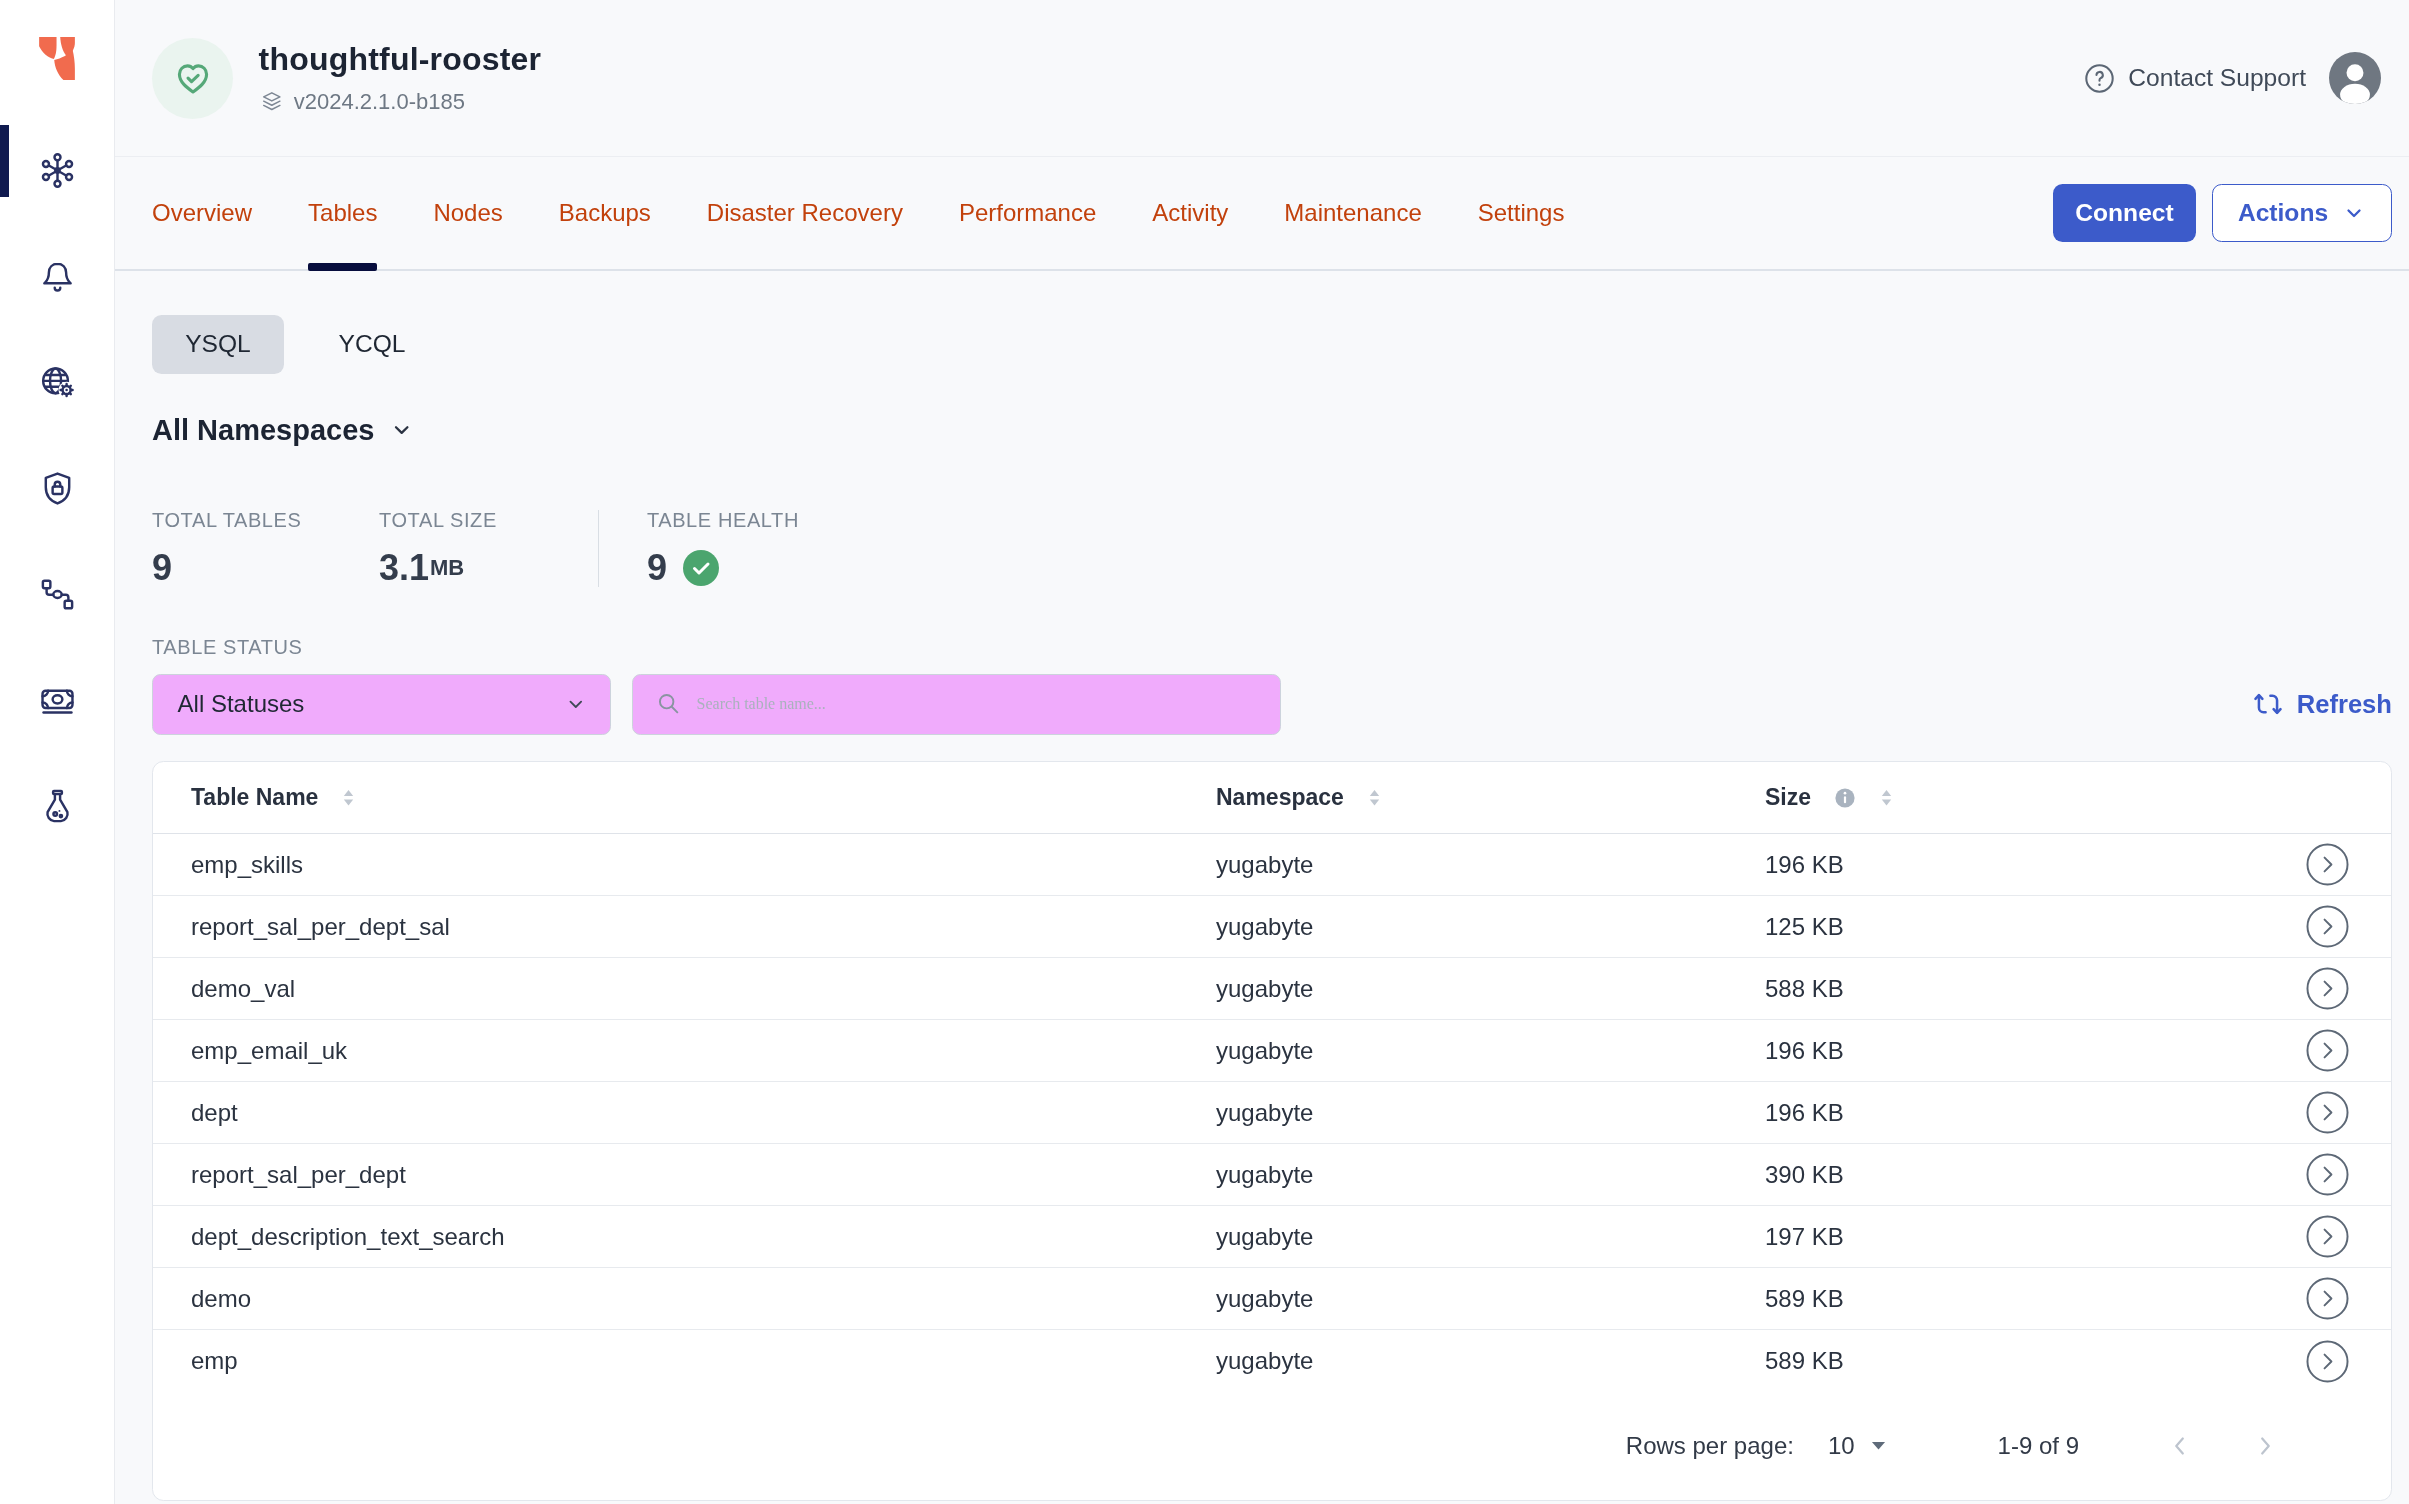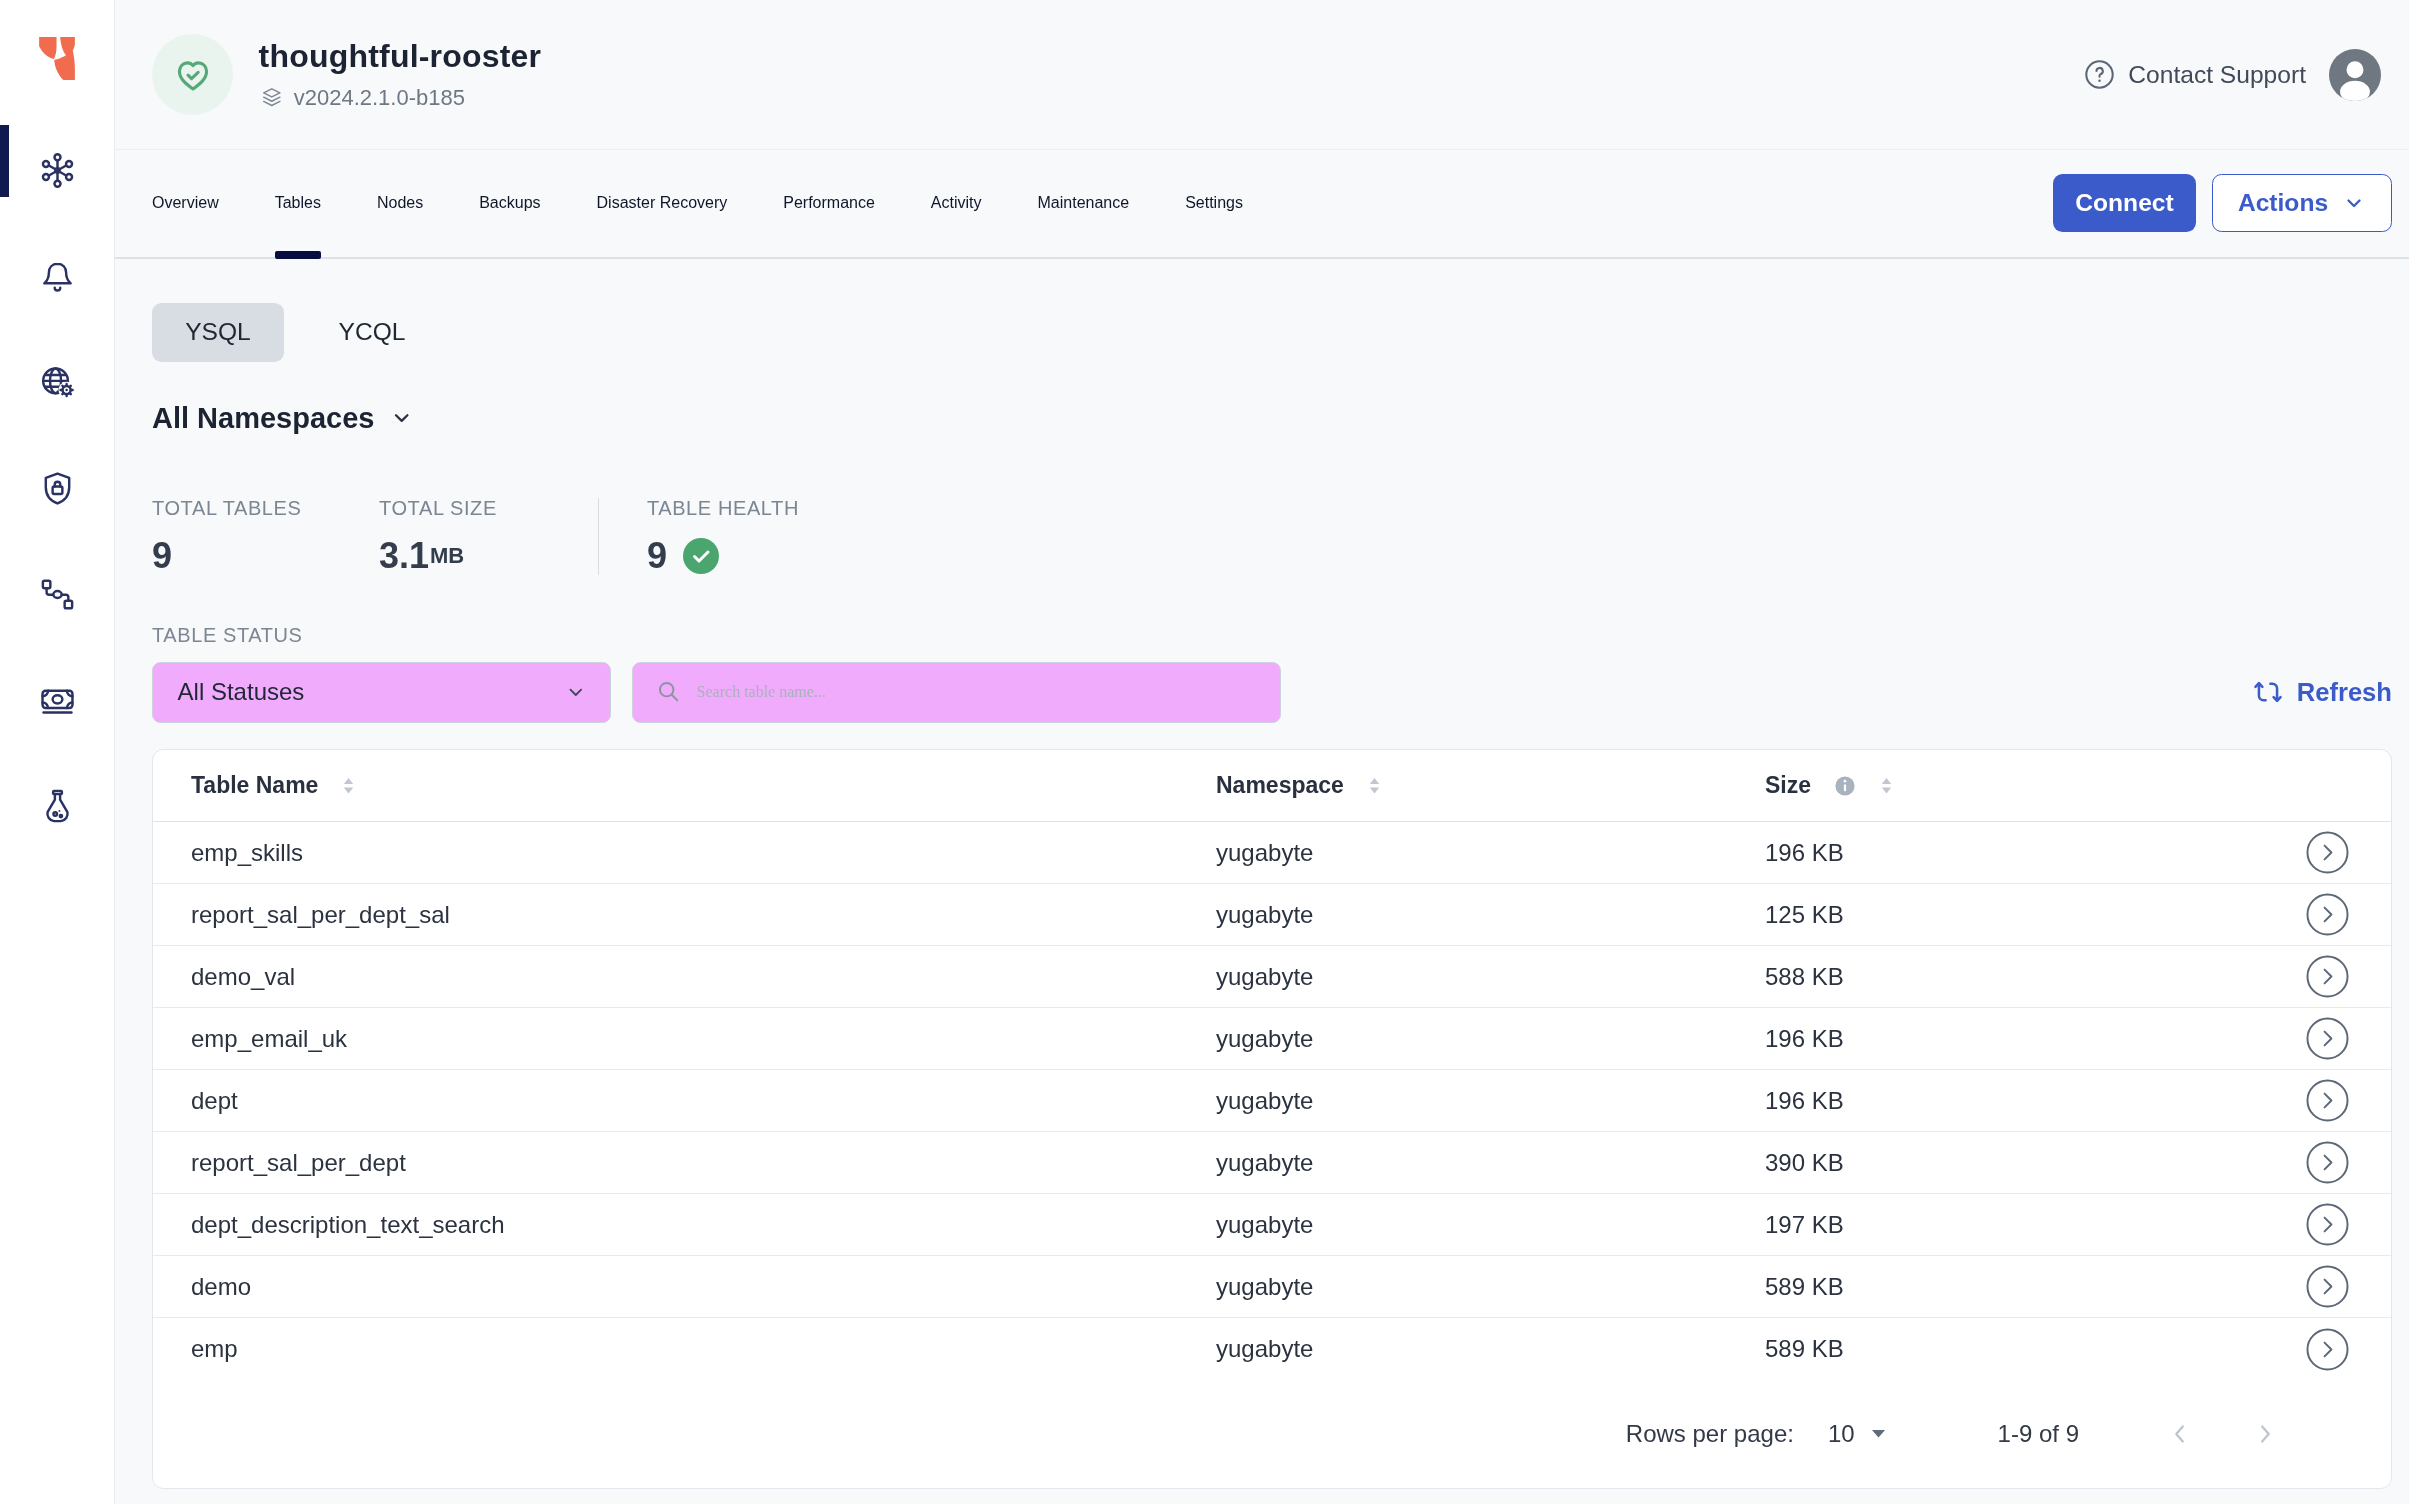--- a/index.html
+++ b/index.html
@@ -29,29 +29,29 @@
   .title-block { margin-left:25.6px; }
   .cluster-name { font-size:32px; font-weight:bold; color:#1c2433; letter-spacing:0.2px; }
   .version-row { margin-top:10.4px; display:flex; align-items:center; gap:9.5px; font-size:22px; color:#6e7884; }
   .header-right { margin-left:auto; display:flex; align-items:center; gap:23px; }
   .contact { display:flex; align-items:center; gap:12.3px; font-size:24.6px; color:#404a58; cursor:pointer; }
   .avatar { cursor:pointer; }
 
   
   .tabbar { height:114px; display:flex; align-items:center; padding:0 17px 0 37px; border-bottom:2.8px solid #dde2e9; }
   .tabs { display:flex; height:100%; gap:56px; }
-  .tab { position:relative; display:flex; align-items:center; font-size:16px; color:#0f172a; cursor:pointer; white-space:nowrap; }
+  .tab { position:relative; display:flex; align-items:center; font-size:24px; color:#c2410c; cursor:pointer; white-space:nowrap; }
   .tab.active::after { content:""; position:absolute; left:0; right:0; bottom:-2.8px; height:8.5px; background:#070d3d; border-radius:1.9px; }
   .tabbar-buttons { margin-left:auto; display:flex; gap:16px; }
   .btn { height:58px; border-radius:9.5px; font-family:inherit; font-size:24.6px; font-weight:bold; cursor:pointer; display:flex; align-items:center; justify-content:center; }
   .btn-connect { width:143px; background:#3c5bca; color:#ffffff; border:none; }
   .btn-actions { width:180px; background:#ffffff; color:#3c5bca; border:1.9px solid #3c5bca; gap:14px; }
 
   
-  .content { flex:1; padding:0 17px 16px 37px;margin-top:16px; }
+  .content { flex:1; padding:0 17px 4px 37px;margin-top:16px; }
   .toggle { margin-top:28px; display:flex; gap:22px; }
   .toggle-opt { min-width:132px; height:59px; padding:0 32px; display:flex; align-items:center; justify-content:center; font-size:24.6px; color:#1f2733; border-radius:9.5px; cursor:pointer; }
   .toggle-opt.active { background:#d8dce3; }
 
   .namespaces { margin-top:40px; display:flex; align-items:center; gap:14px; font-size:29px; font-weight:bold; color:#1c2433; cursor:pointer; width:max-content; }
 
   .stats { margin-top:62px; display:flex; align-items:stretch; }
   .stat { min-width:227px; }
   .stat.size { min-width:219px; }
   .stat-label, .filter-label { font-size:20px; color:#7b8693; letter-spacing:0.6px; }

